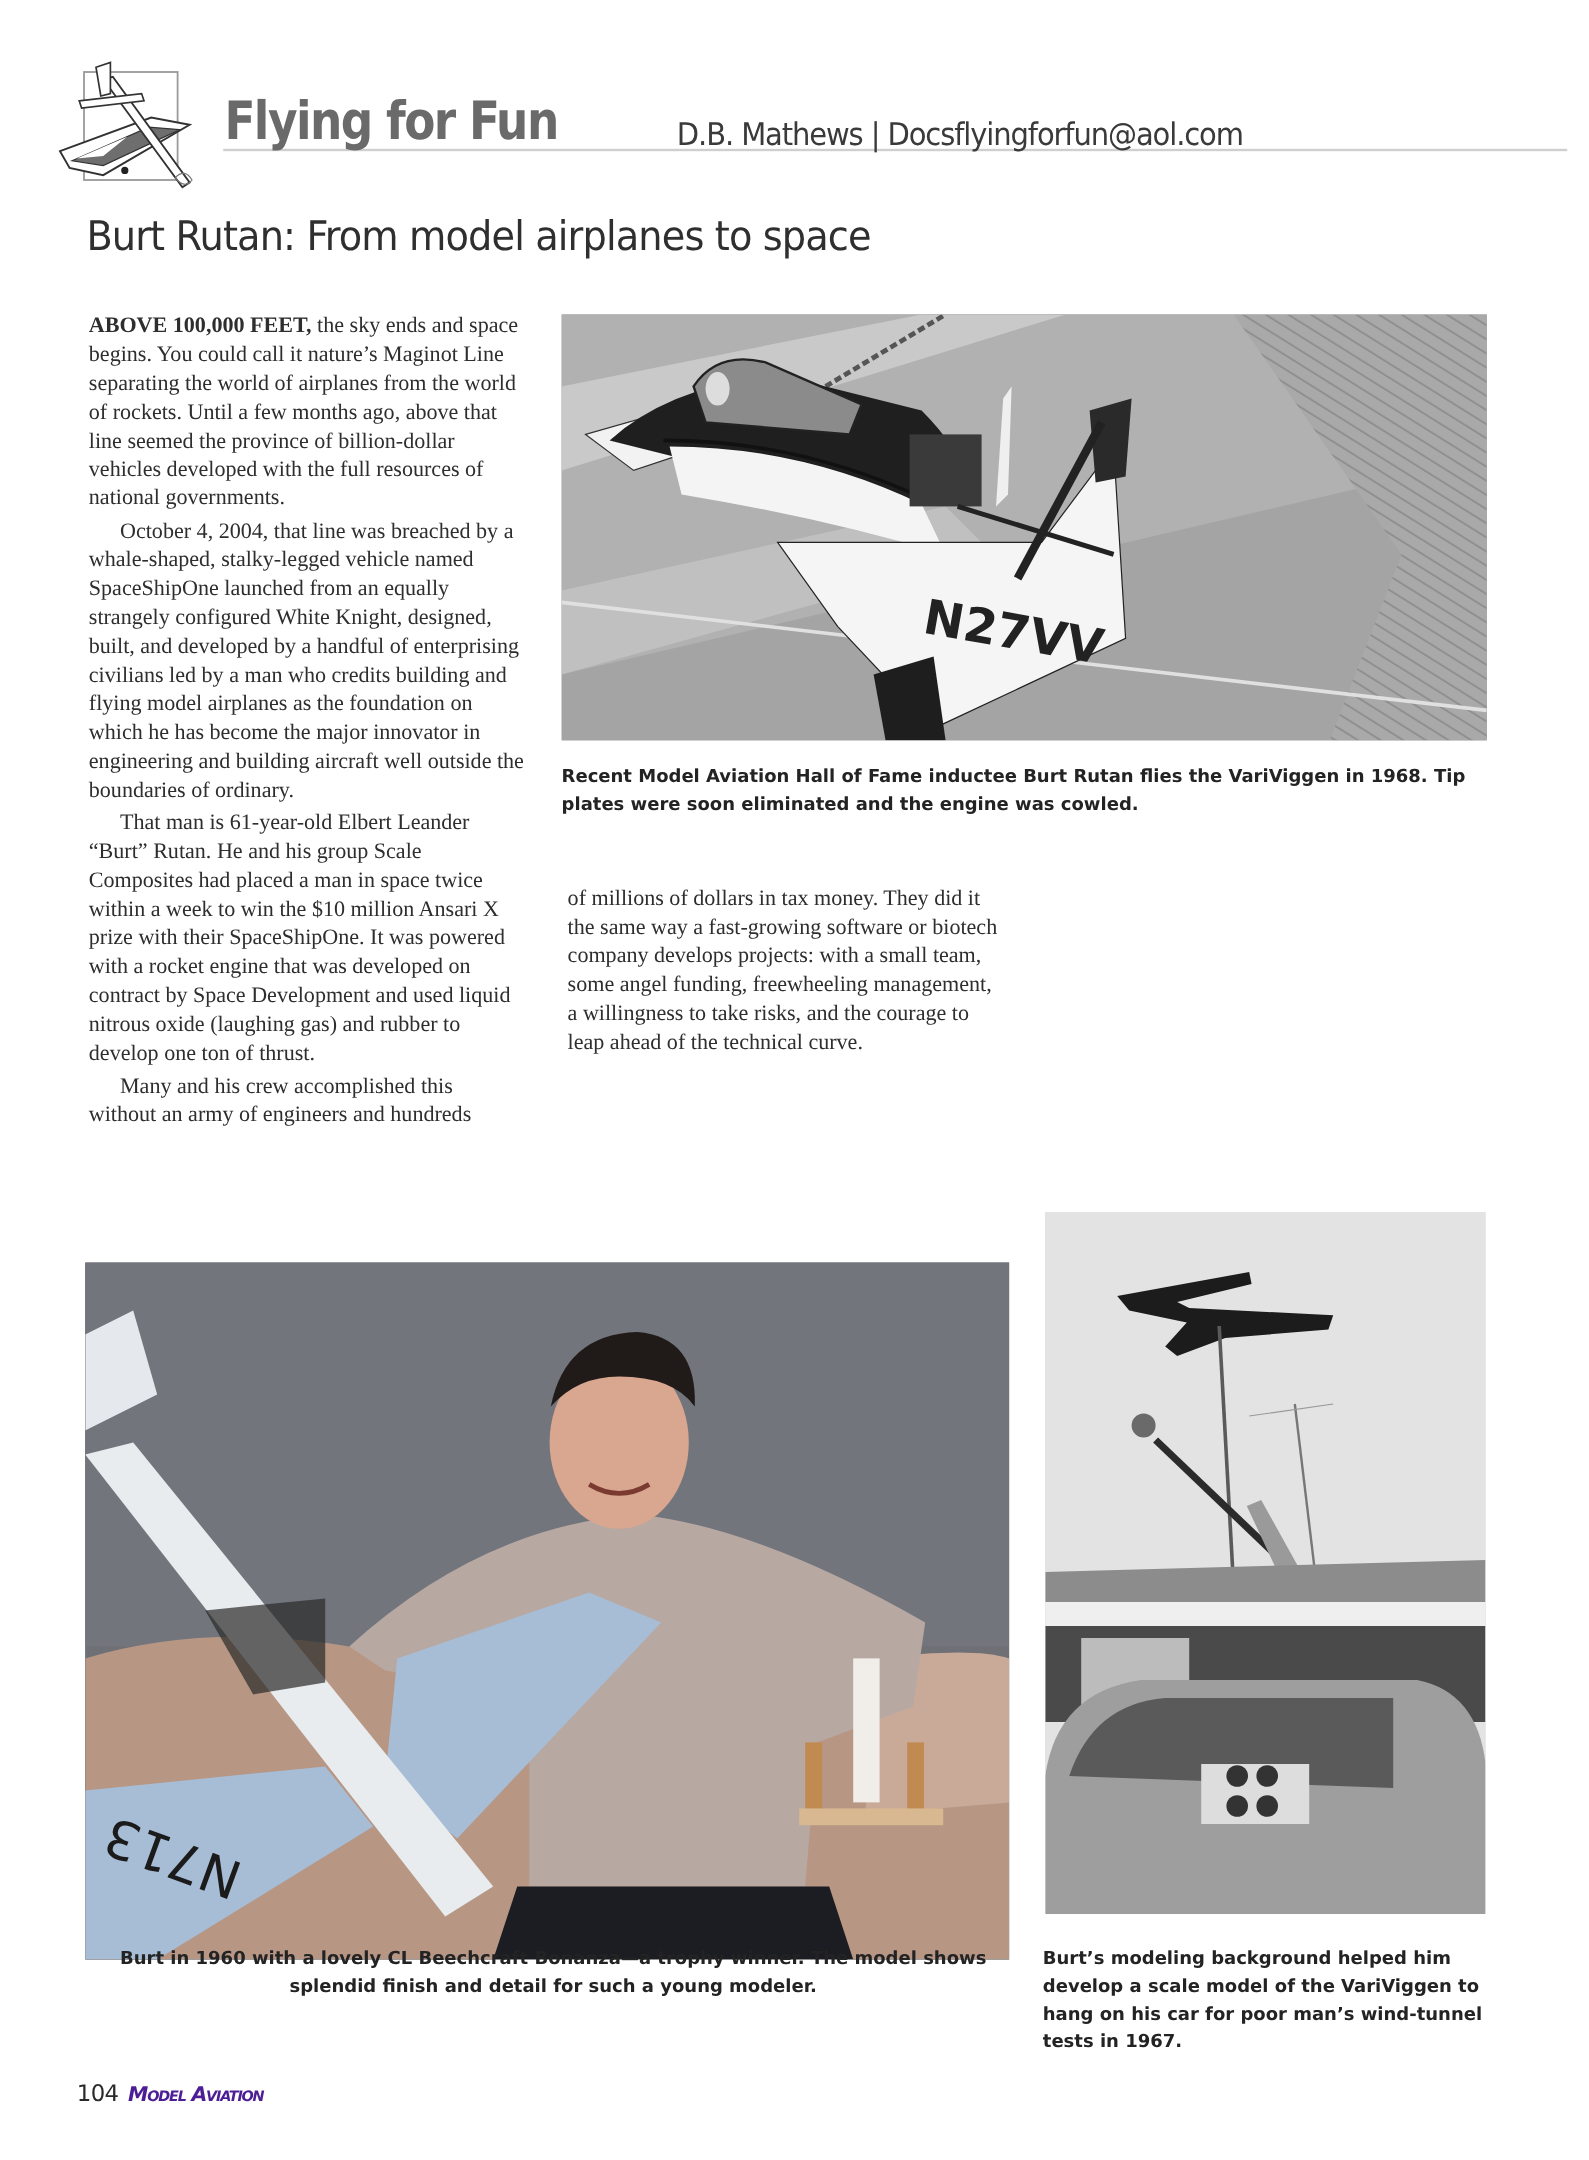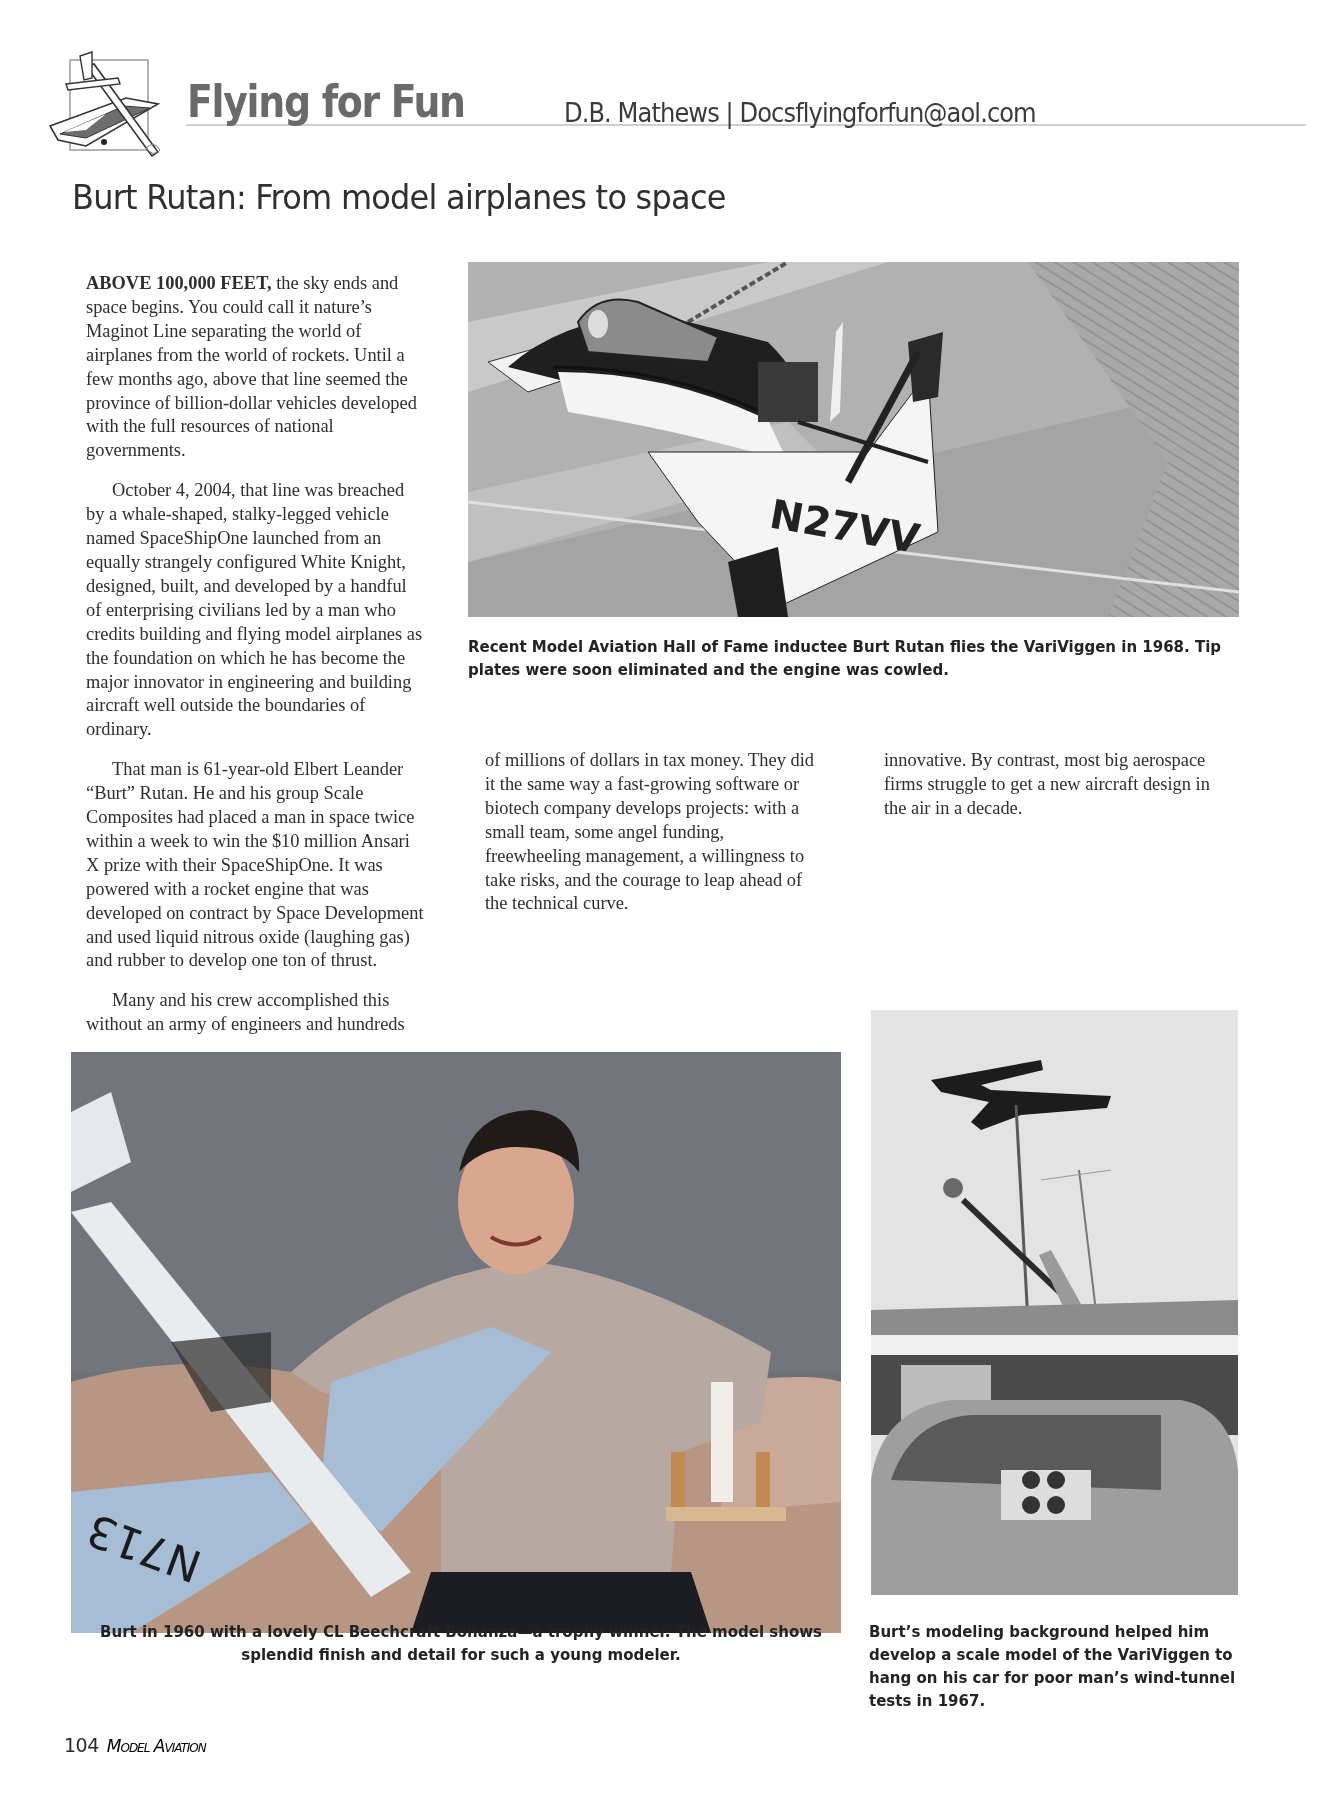--- a/index.html
+++ b/index.html
@@ -8,21 +8,21 @@
 
   
   #logo { left: 46px; top: 48px; width: 138px; height: 112px; }
   #section-title { left: 187px; top: 80px; font-family: "DejaVu Sans", sans-serif; font-weight: bold; font-size: 44px; color: #6a6a6a; letter-spacing: -1.5px; line-height: 1; transform: scaleX(0.86); transform-origin: left top; }
   #byline { left: 564px; top: 100px; font-family: "DejaVu Sans", sans-serif; font-size: 26px; color: #3a3a3a; letter-spacing: -1px; line-height: 1; transform: scaleX(0.93); transform-origin: left top; }
   #header-rule { left: 186px; top: 124px; width: 1120px; height: 2px; background: #cfcfcf; }
   #article-title { left: 72px; top: 180px; font-family: "DejaVu Sans", sans-serif; font-size: 34px; font-weight: normal; color: #2f2f2f; letter-spacing: -0.8px; line-height: 1; transform: scaleX(0.94); transform-origin: left top; margin: 0; }
 
   
   .col { font-family: "Liberation Serif", serif; font-size: 18.4px; line-height: 23.9px; color: #2e2e2e; text-align: left; }
-  .col p { margin: 16px; text-indent: 26px; }
+  .col p { margin: 4px; text-indent: 26px; }
   .col p.first { text-indent: 0; }
   .col .lead { font-weight: bold; }
   #col-left { left: 70px; top: 256px; width: 372px; }
   #col-mid { left: 469px; top: 733px; width: 370px; }
   #col-right { left: 868px; top: 733px; width: 372px; }
 
   
   .photo { overflow: hidden; }
   #photo-variviggen { left: 468px; top: 262px; width: 771px; height: 355px; background: #9a9a9a; }
   #photo-burt-1960 { left: 71px; top: 1052px; width: 770px; height: 581px; background: #6d6e72; }
@@ -31,21 +31,21 @@
 
   
   .caption { font-family: "DejaVu Sans", sans-serif; font-weight: bold; font-size: 15px; line-height: 23px; color: #232323; }
   #caption-variviggen { left: 468px; top: 636px; width: 780px; }
   #caption-burt-1960 { left: 71px; top: 1621px; width: 780px; text-align: center; }
   #caption-car { left: 869px; top: 1621px; width: 380px; }
 
   
   #folio { left: 64px; top: 1736px; font-family: "DejaVu Sans", sans-serif; font-size: 19px; color: #2a2a2a; line-height: 1; }
   #folio-number { letter-spacing: -0.5px; }
-  #folio-mag { margin-left: 8px; font-weight: normal; font-style: italic; font-size: 17px; letter-spacing: -1px; font-variant: small-caps; color: #000000; }
+  #folio-mag { margin-left: 8px; font-weight: bold; font-style: italic; font-size: 17px; letter-spacing: -1px; font-variant: small-caps; color: #4c1d95; }
 </style>
 </head>
 <body>
 
 <div class="abs" id="logo">
   <svg viewBox="0 0 138 112" width="138" height="112">
     <rect x="24" y="12" width="78" height="90" fill="none" stroke="#9a9a9a" stroke-width="1.5"></rect>
 
     <polygon points="4,78 80,50 112,56 40,98 12,92" fill="#ffffff" stroke="#333" stroke-width="1.6"></polygon>
     <polygon points="14,86 78,58 104,60 40,90" fill="#6e6e6e" stroke="#333" stroke-width="1"></polygon>
@@ -110,21 +110,20 @@
     <text x="300" y="265" font-family="DejaVu Sans, sans-serif" font-size="40" font-weight="bold" fill="#222" transform="rotate(10 300 265)">N27VV</text>
   </svg>
 </div>
 <div class="abs caption" id="caption-variviggen">Recent Model Aviation Hall of Fame inductee Burt Rutan flies the VariViggen in 1968. Tip plates were soon eliminated and the engine was cowled.</div>
 
 <div class="abs col" id="col-mid">
   <p class="first">of millions of dollars in tax money. They did it the same way a fast-growing software or biotech company develops projects: with a small team, some angel funding, freewheeling management, a willingness to take risks, and the courage to leap ahead of the technical curve.</p>
 </div>
 
 <div class="abs col" id="col-right">
-  <p class="first">innovative. By contrast, most big aerospace firms struggle to get a new aircraft design in the air in a decade.</p>
 </div>
 
 <div class="abs photo" id="photo-burt-1960" title="Young Burt Rutan seated with a model Beechcraft Bonanza and trophies">
   <svg viewBox="0 0 770 581" preserveAspectRatio="none">
     <rect width="770" height="581" fill="#6e7076"></rect>
     <rect x="0" y="0" width="770" height="320" fill="#73757c"></rect>
 
     <path d="M0,330 Q100,300 220,320 L770,340 L770,581 L0,581 Z" fill="#b79684"></path>
     <path d="M660,330 Q740,320 770,330 L770,450 L650,460 Z" fill="#c9aa98"></path>
 

